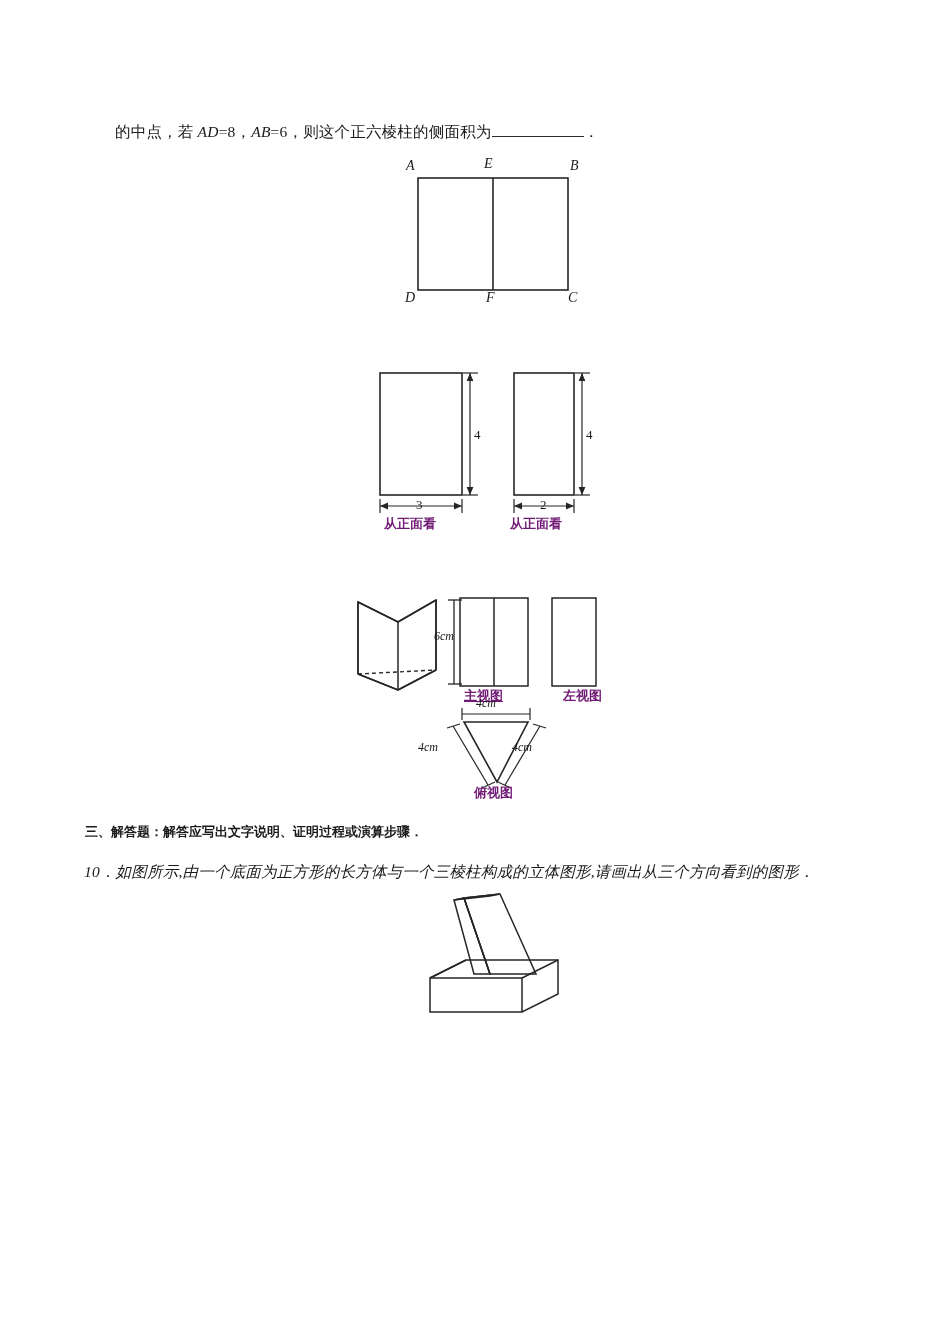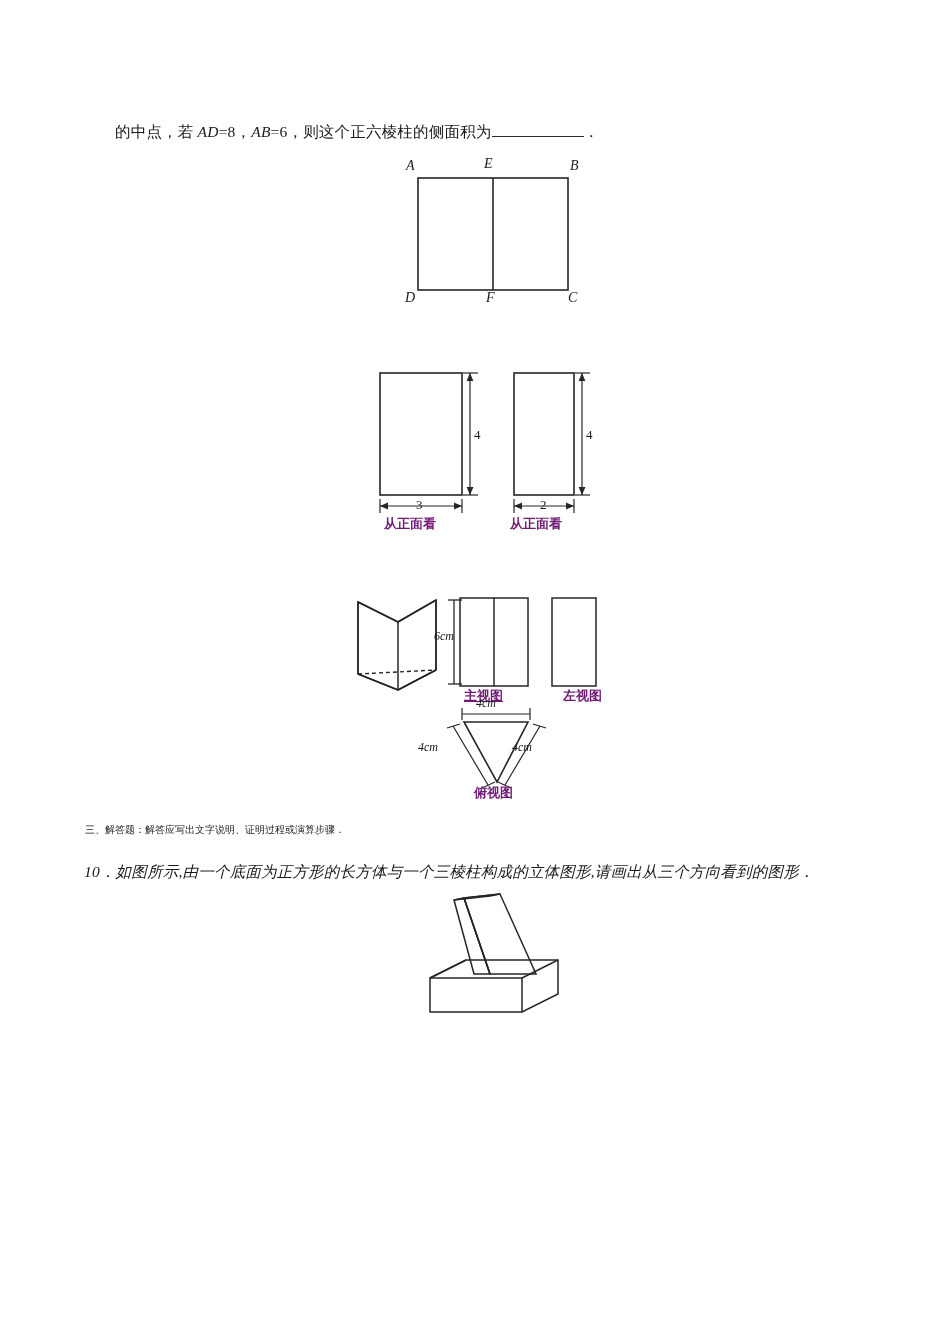--- a/index.html
+++ b/index.html
@@ -24,22 +24,22 @@
   .qline {
     position: absolute;
     font-size: 15.5px;
     line-height: 1.5;
     letter-spacing: 0.2px;
     white-space: nowrap;
   }
   .sect-head {
     position: absolute;
     font-family: "Liberation Sans", "DejaVu Sans", sans-serif;
-    font-weight: normal;
-    font-size: 10px;
+    font-weight: bold;
+    font-size: 13px;
     white-space: nowrap;
   }
   .italic { font-style: italic; }
   .blank {
     display: inline-block;
     border-bottom: 1px solid #2b2b2b;
     vertical-align: baseline;
   }
   .fig { position: absolute; }
   svg { display: block; overflow: visible; }

